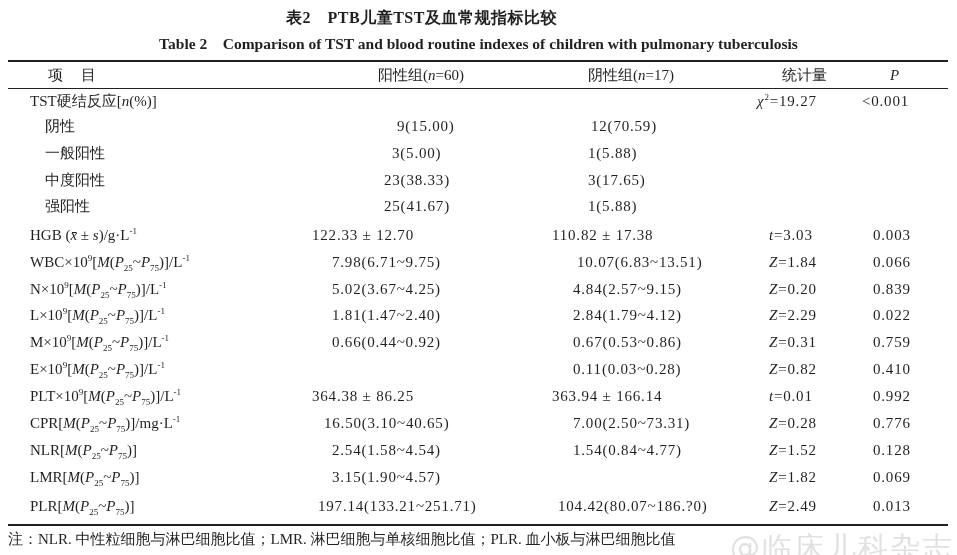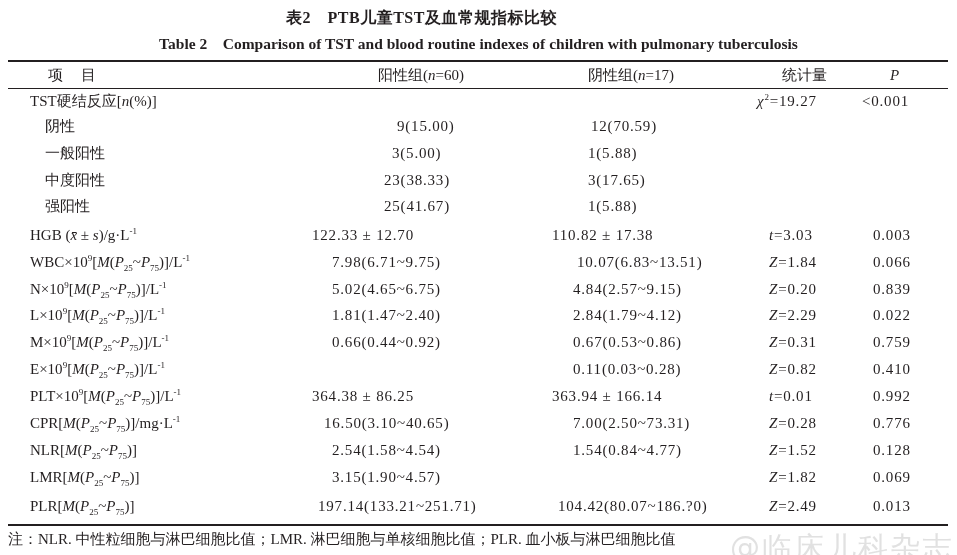--- a/index.html
+++ b/index.html
@@ -108,21 +108,21 @@
     </div>
     <div class="row" style="top: 250px;">
       <span class="cell c-item">WBC×10<sup>9</sup>[<i>M</i>(<i>P</i><sub>25</sub>~<i>P</i><sub>75</sub>)]/L<sup>-1</sup></span>
       <span class="cell num" style="left: 332px;">7.98(6.71~9.75)</span>
       <span class="cell num" style="left: 564px; margin-left: 13px;">10.07(6.83~13.51)</span>
       <span class="cell num" style="left: 769px;"><i>Z</i>=1.84</span>
       <span class="cell num" style="left: 873px;">0.066</span>
     </div>
     <div class="row" style="top: 277px;">
       <span class="cell c-item">N×10<sup>9</sup>[<i>M</i>(<i>P</i><sub>25</sub>~<i>P</i><sub>75</sub>)]/L<sup>-1</sup></span>
-      <span class="cell num" style="left: 332px;">5.02(4.65~6.75)</span>
+      <span class="cell num" style="left: 332px;">5.02(3.67~4.25)</span>
       <span class="cell num" style="left: 573px;">4.84(2.57~9.15)</span>
       <span class="cell num" style="left: 769px;"><i>Z</i>=0.20</span>
       <span class="cell num" style="left: 873px;">0.839</span>
     </div>
     <div class="row" style="top: 303px; padding-left: 20px;">
       <span class="cell c-item">L×10<sup>9</sup>[<i>M</i>(<i>P</i><sub>25</sub>~<i>P</i><sub>75</sub>)]/L<sup>-1</sup></span>
       <span class="cell num" style="left: 332px;">1.81(1.47~2.40)</span>
       <span class="cell num" style="left: 573px;">2.84(1.79~4.12)</span>
       <span class="cell num" style="left: 769px;"><i>Z</i>=2.29</span>
       <span class="cell num" style="left: 873px;">0.022</span>

